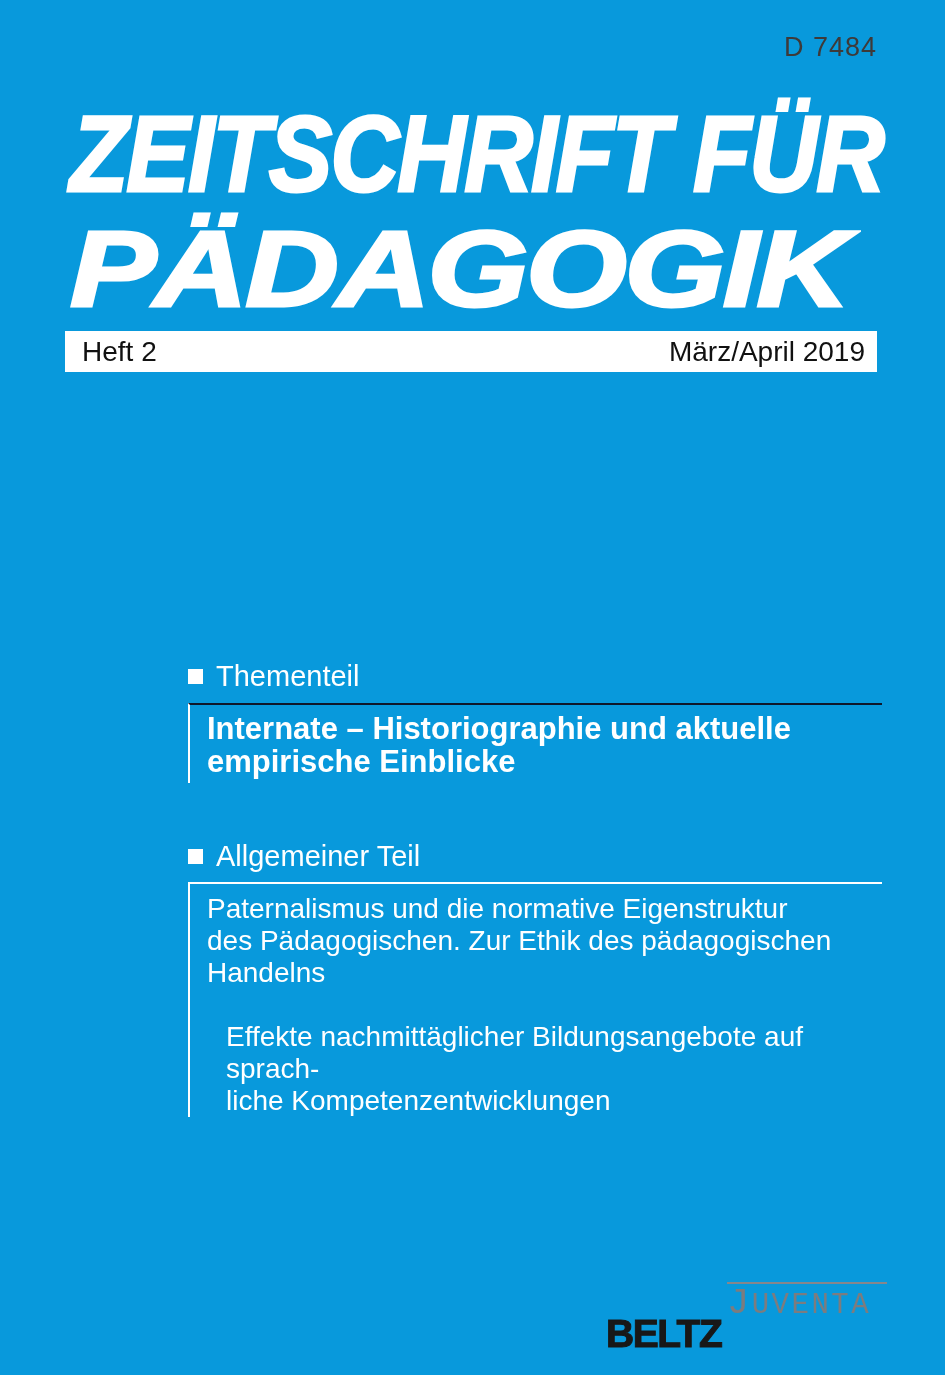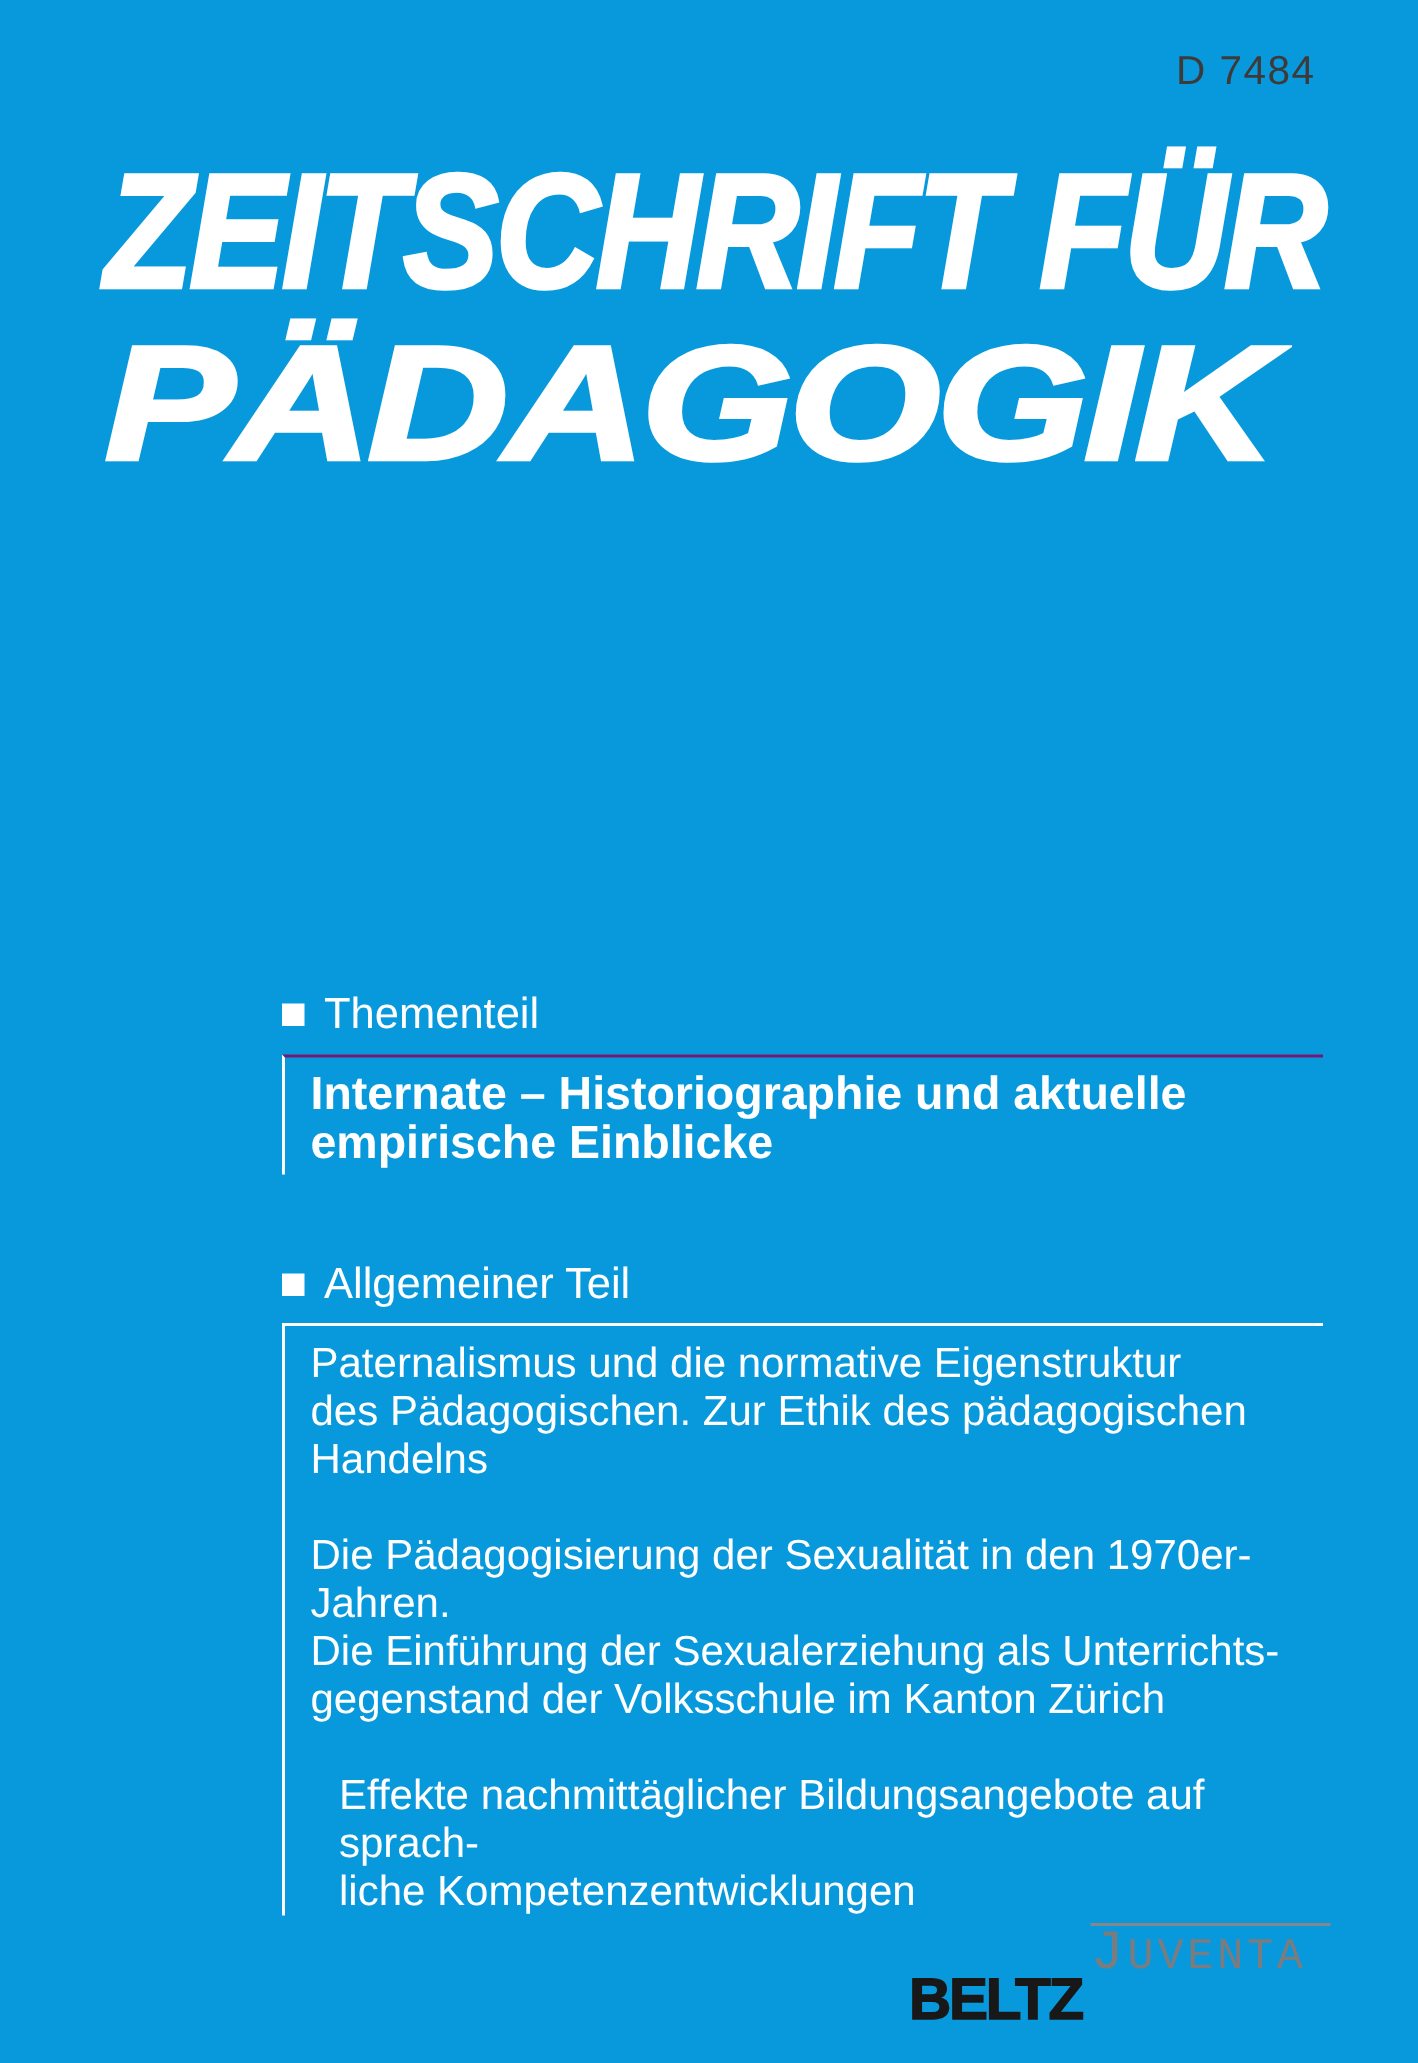--- a/index.html
+++ b/index.html
@@ -76,21 +76,21 @@
   }
   .head-thementeil { top: 662px; }
   .head-allgemeiner { top: 842px; }
   
   .feature-box {
     position: absolute;
     left: 188px;
     top: 703px;
     width: 694px;
     box-sizing: border-box;
-    border-top: 2px solid #701a75;
+    border-top: 2px solid #0f172a;
     border-left: 2px solid #ffffff;
     padding: 7px 0 5px 17px;
   }
   .feature-title {
     color: #ffffff;
     font-weight: bold;
     font-size: 31px;
     line-height: 33px;
     white-space: pre-line;
   }
@@ -150,43 +150,44 @@
 
 <div class="page">
 
   <div class="code">D 7484</div>
 
   <div class="masthead">
     <div class="masthead-line masthead-line1">ZEITSCHRIFT FÜR</div>
     <div class="masthead-line masthead-line2">PÄDAGOGIK</div>
   </div>
 
+  <div class="issue-bar">
+    <span>Heft 2</span>
+    <span>März/April 2019</span>
+  </div>
 
   <div class="section-head head-thementeil">
     <span class="bullet"></span>
     <span>Thementeil</span>
   </div>
 
   <div class="feature-box">
     <div class="feature-title">Internate – Historiographie und aktuelle
 empirische Einblicke</div>
   </div>
 
   <div class="section-head head-allgemeiner">
     <span class="bullet"></span>
     <span>Allgemeiner Teil</span>
   </div>
 
   <div class="articles-box">
     <div class="article">Paternalismus und die normative Eigenstruktur
 des Pädagogischen. Zur Ethik des pädagogischen
 Handelns</div>
-    <div class="article">Die Pädagogisierung der Sexualität in den 1970er-Jahren.
-Die Einführung der Sexualerziehung als Unterrichts-
-gegenstand der Volksschule im Kanton Zürich</div>
     <div class="article">Effekte nachmittäglicher Bildungsangebote auf sprach-
 liche Kompetenzentwicklungen</div>
   </div>
 
   <div class="beltz">BELTZ</div>
   <div class="juventa-rule"></div>
   <div class="juventa">JUVENTA</div>
 
 </div>
 

